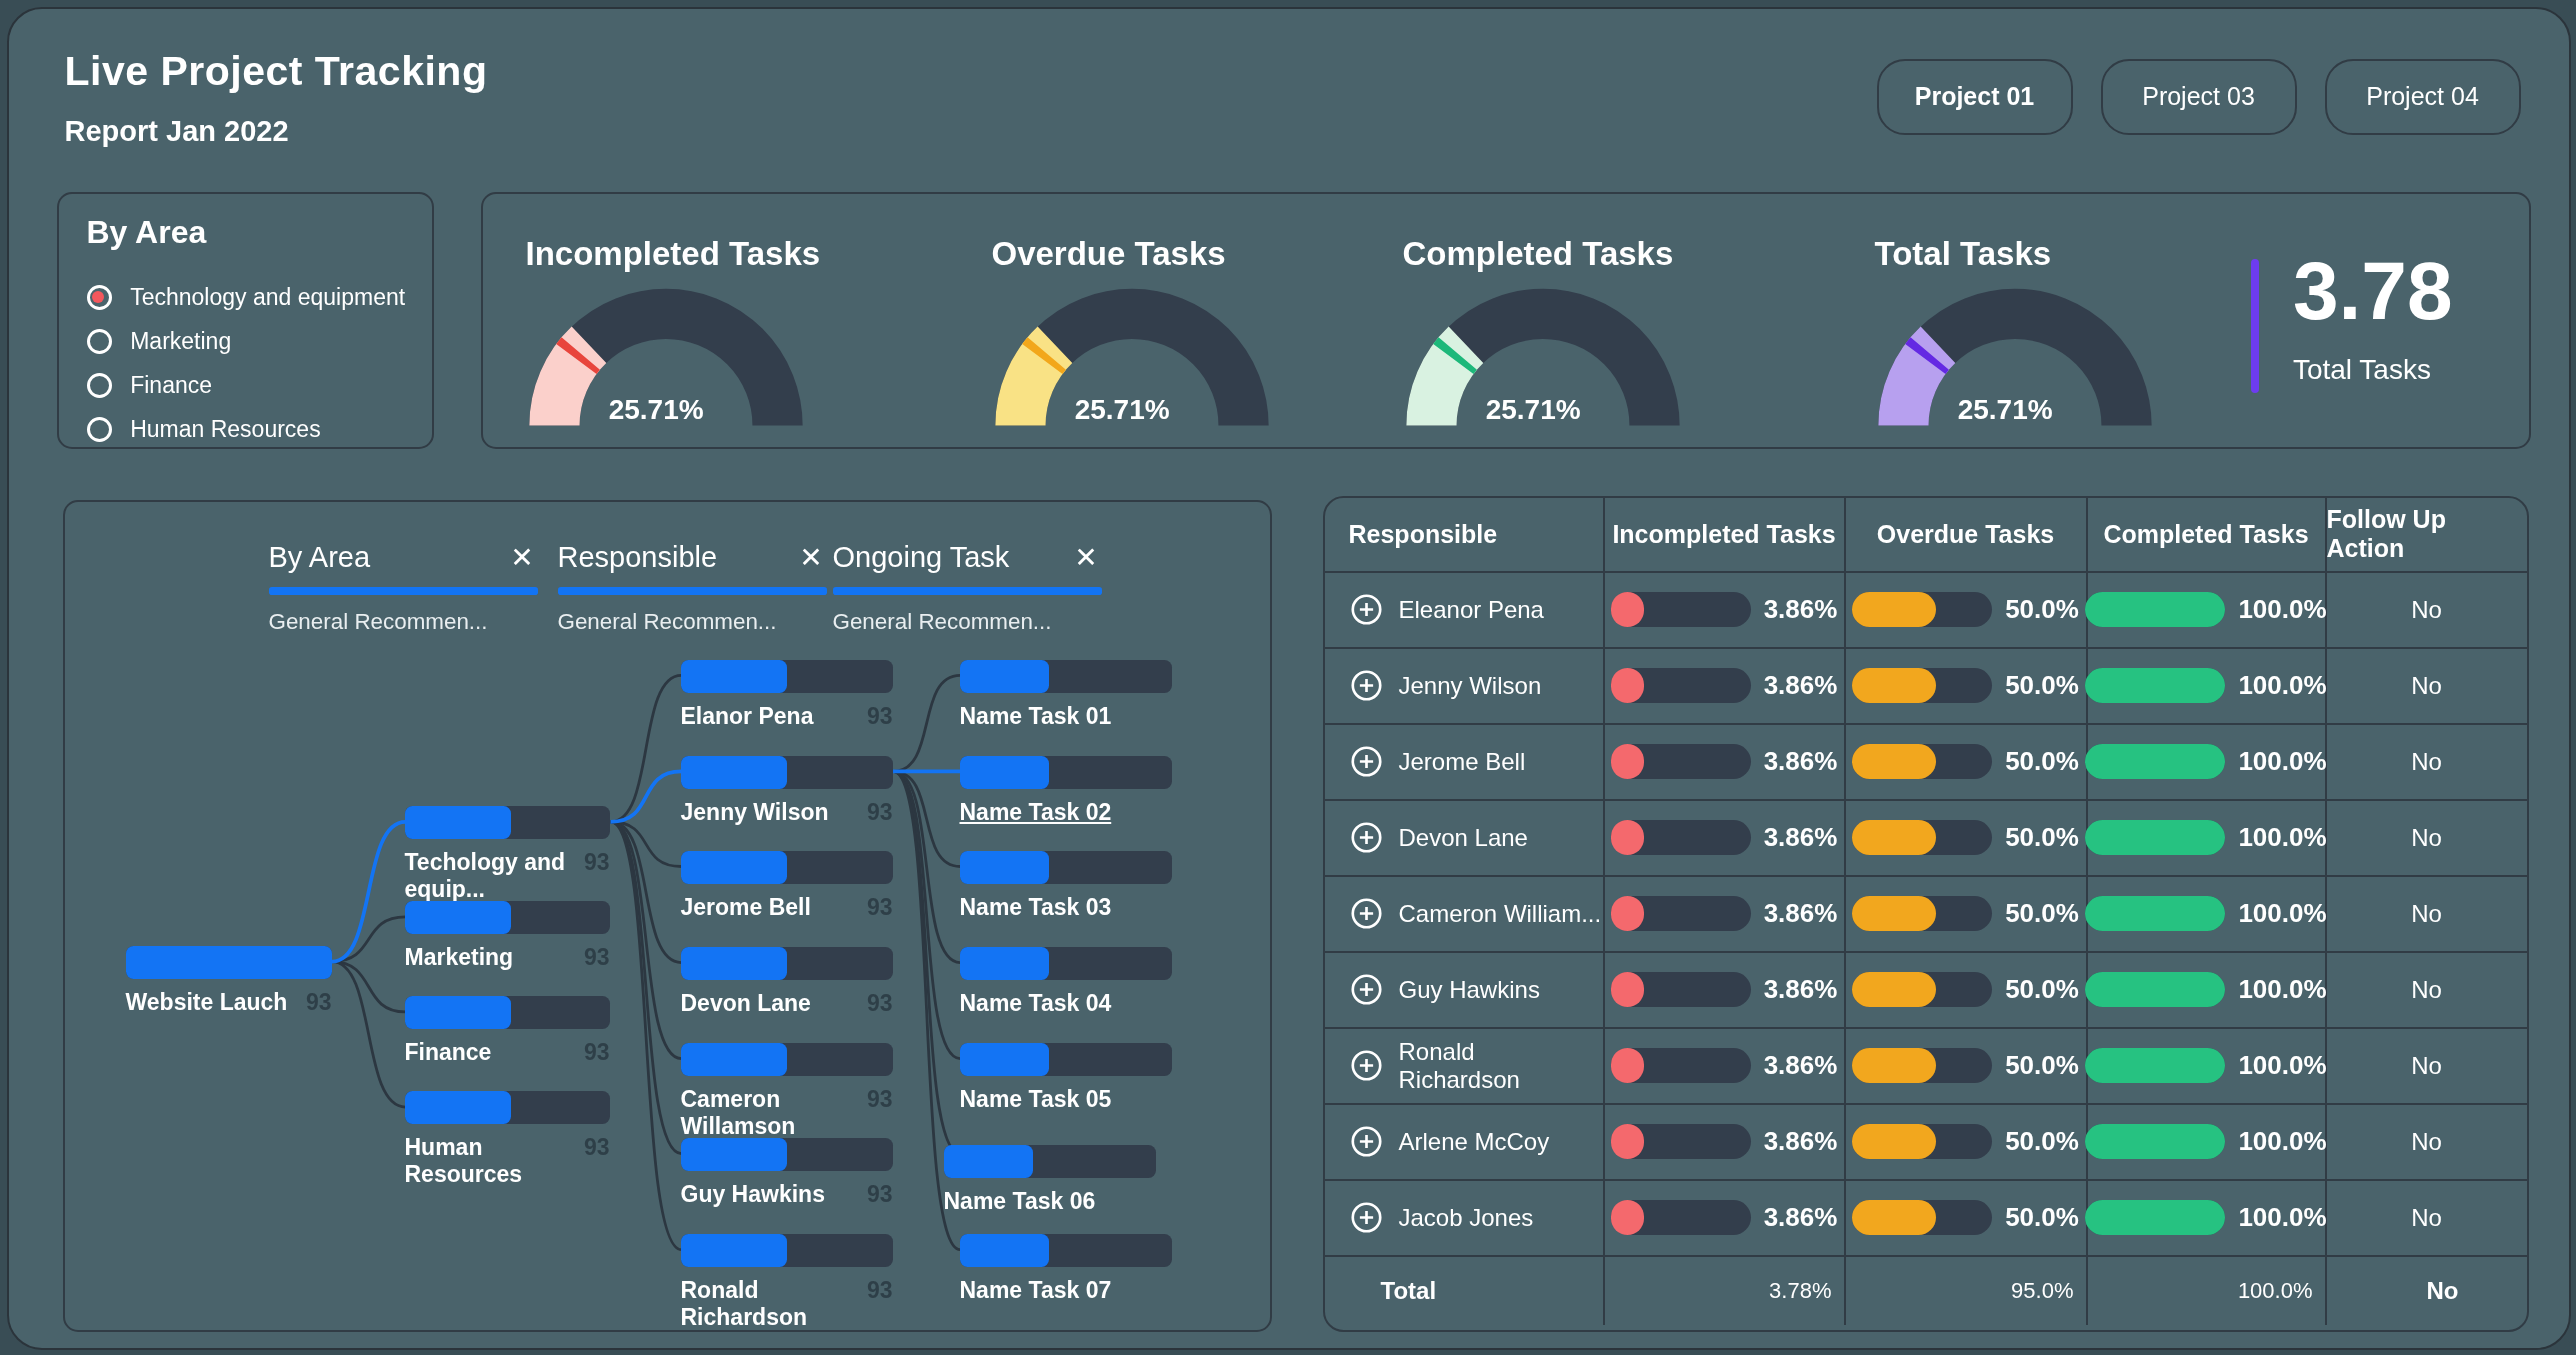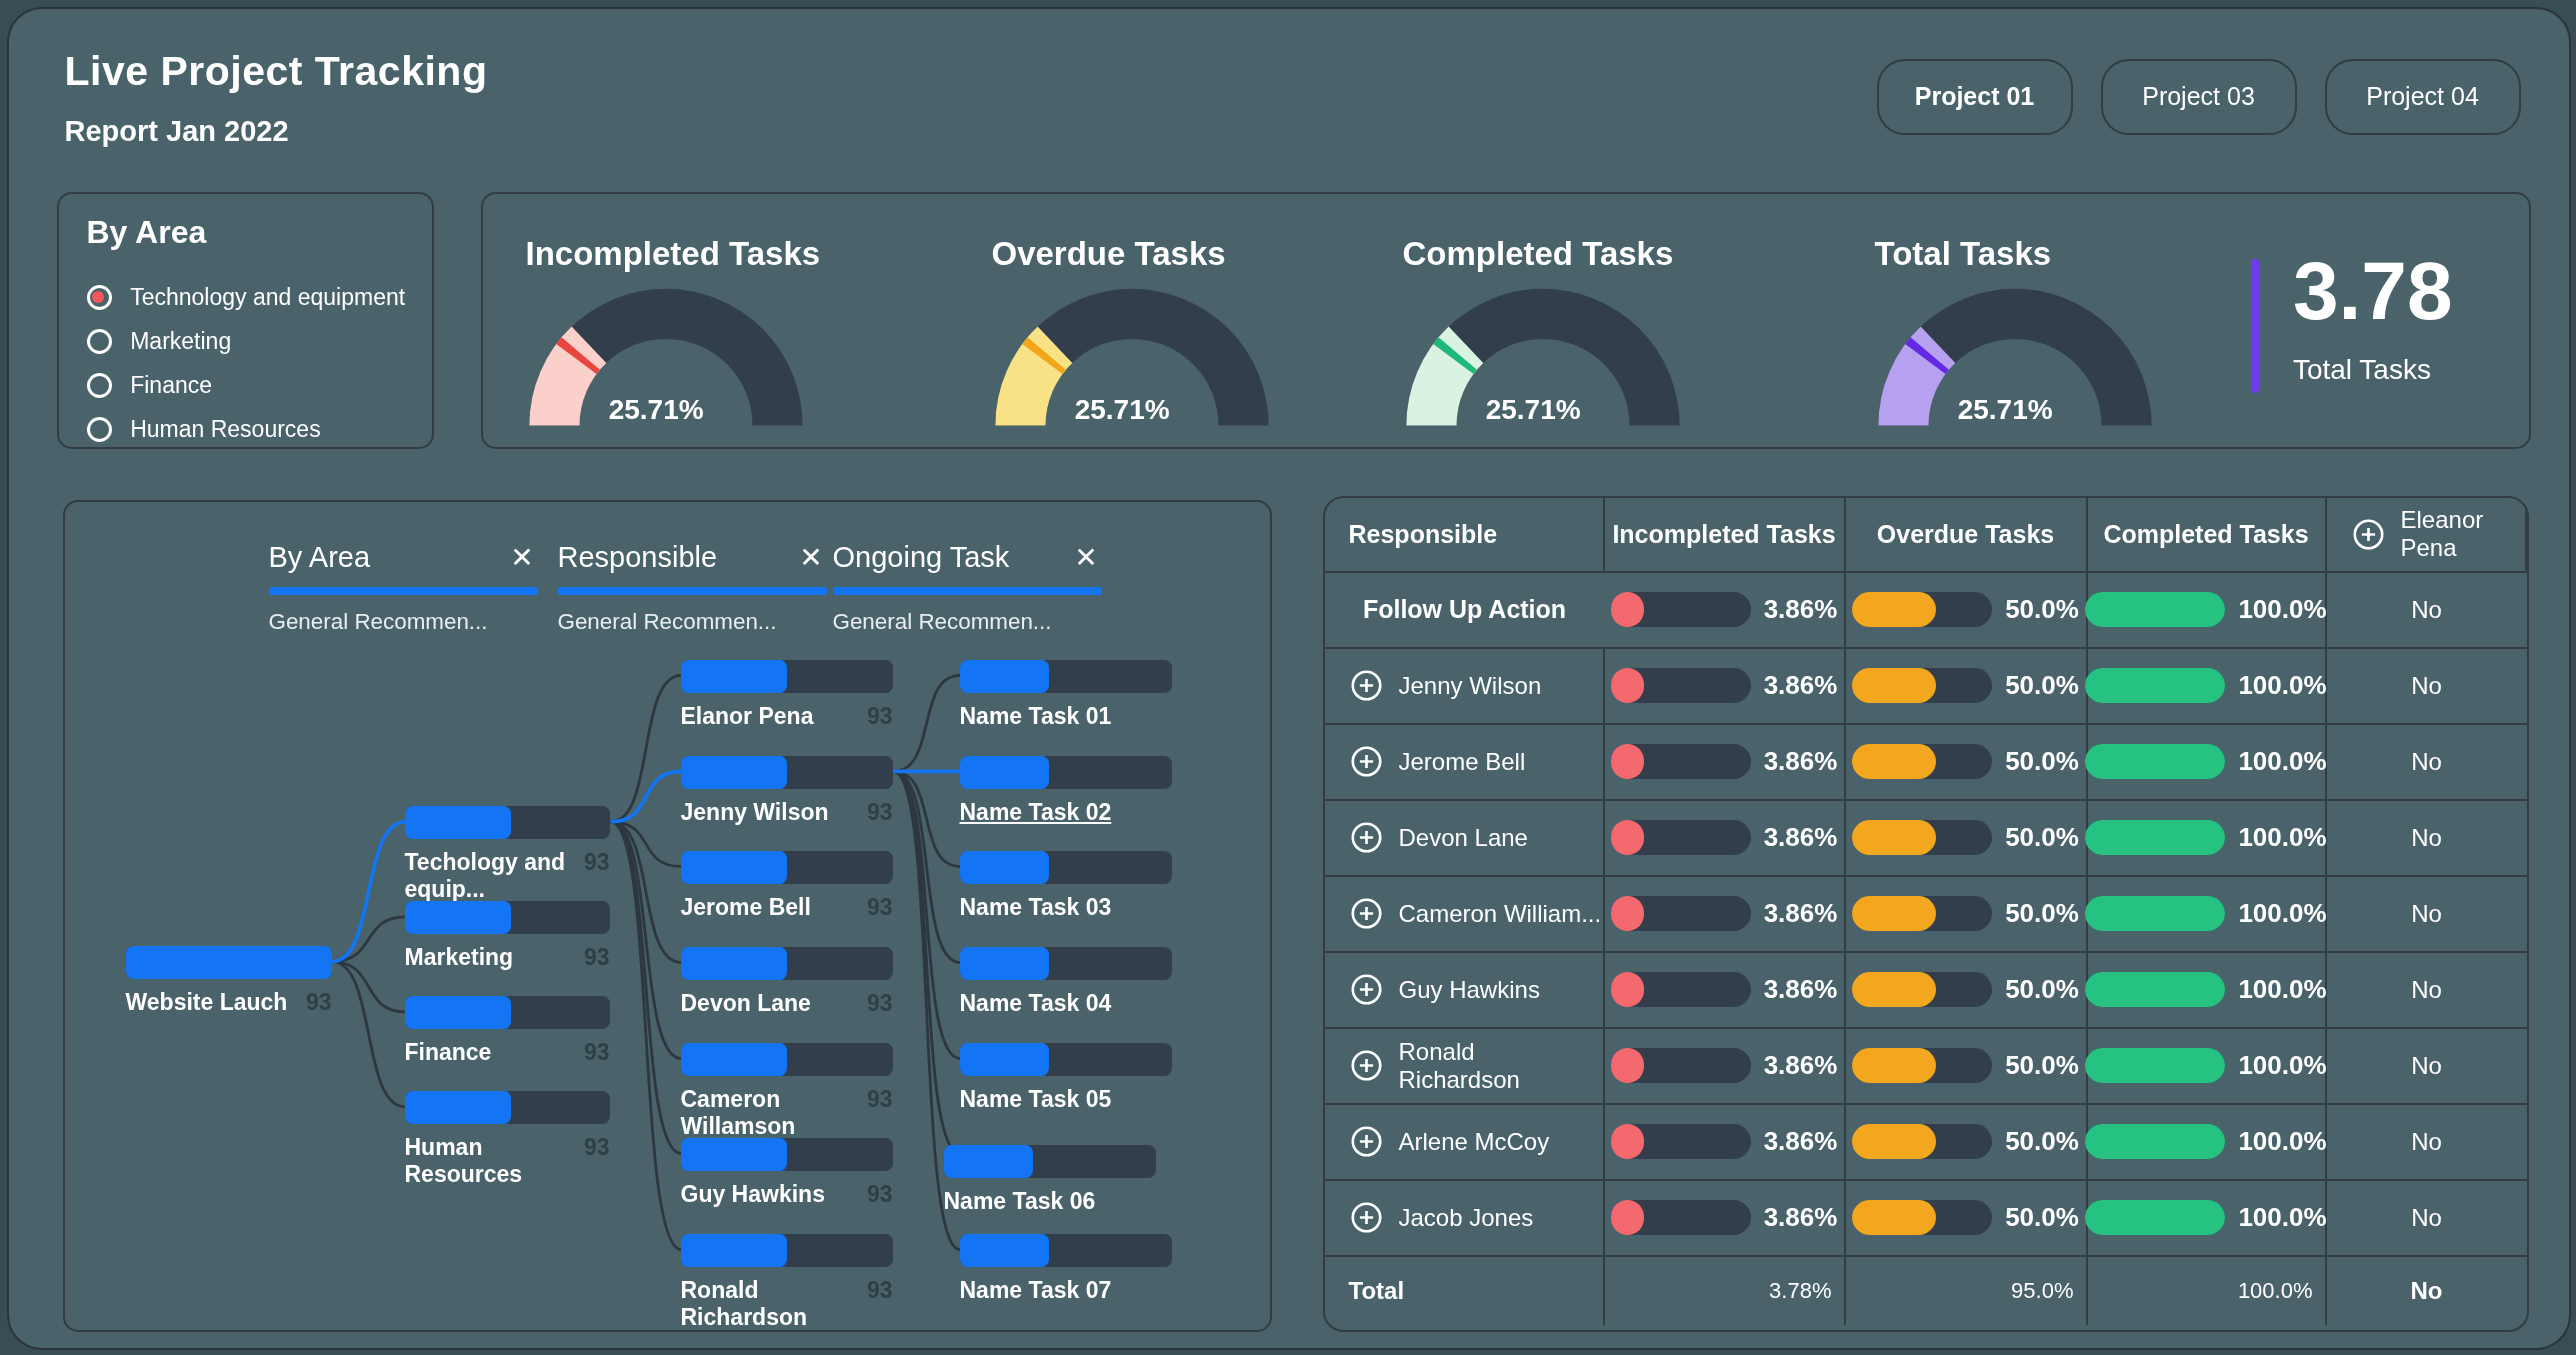--- a/index.html
+++ b/index.html
@@ -43,21 +43,21 @@
   .nbar{height:33px;border-radius:7.5px;background:#333e4c;position:relative;cursor:pointer;}
   .nfill{position:absolute;left:0;top:0;height:100%;border-radius:7.5px;}
   .nrow{display:flex;justify-content:space-between;margin-top:10.3px;font-size:23px;font-weight:700;}
   .nval{color:rgba(24,34,44,.55);font-weight:700;}
   #tree-links{position:absolute;left:0;top:0;}
 
   
   .tbl{position:absolute;left:0;top:0;display:grid;grid-template-columns:280px 241px 242px 239px 200px;grid-template-rows:75px repeat(9,76px) 68px;}
   .cell{border-right:2.8px solid #313c45;border-bottom:2.8px solid #313c45;display:flex;align-items:center;justify-content:center;box-sizing:border-box;font-size:24px;}
   .cell.c5{border-right:none;}
-  .cell.rlast{border-bottom:none;}
+  .cell.rlast{border-bottom:none;margin-left:32px;}
   .cell.hdr{font-size:25px;font-weight:700;}
   .cell.left{justify-content:flex-start;padding-left:24px;}
   .cell.metric{gap:13px;}
   .cell .val{font-size:26px;font-weight:700;}
   .pill{width:140px;height:35px;border-radius:17.7px;background:#333e4c;position:relative;flex:0 0 auto;}
   .pill span{position:absolute;left:0;top:0;height:100%;border-radius:17.7px;}
   .expand{display:flex;margin-right:15px;flex:0 0 auto;cursor:pointer;}
   .cell.num{justify-content:flex-end;padding-right:12px;font-weight:400;font-size:22px;}
   .cell.bold{font-weight:700;}
 </style>
@@ -354,30 +354,30 @@
         </div>
       </div>
   </div>
 
   <div class="panel" style="left:1314px;top:487px;width:1206px;height:836px;border-radius:20.5px;overflow:hidden;">
     <div class="tbl">
         <div class="cell hdr left">Responsible</div>
         <div class="cell hdr">Incompleted Tasks</div>
         <div class="cell hdr">Overdue Tasks</div>
         <div class="cell hdr">Completed Tasks</div>
+        <div class="cell hdr c5">Follow Up Action</div>
         <div class="cell left">
           <span class="expand">
             <svg width="35" height="35" viewBox="0 0 37 37">
               <circle cx="18.5" cy="18.5" r="14.5" fill="none" stroke="#fff" stroke-width="2.8"></circle>
               <path d="M18.5 11.5 v14 M11.5 18.5 h14" stroke="#fff" stroke-width="2.8"></path>
             </svg>
           </span>
           <span>Eleanor Pena</span>
         </div>
-        <div class="cell hdr c5">Follow Up Action</div>
         <div class="cell metric">
           <span class="pill">
             <span style="width: 24%; background: rgb(244, 105, 109);"></span>
           </span>
           <span class="val">3.86%</span>
         </div>
         <div class="cell metric">
           <span class="pill">
             <span style="width: 60%; background: rgb(242, 167, 30);"></span>
           </span>

